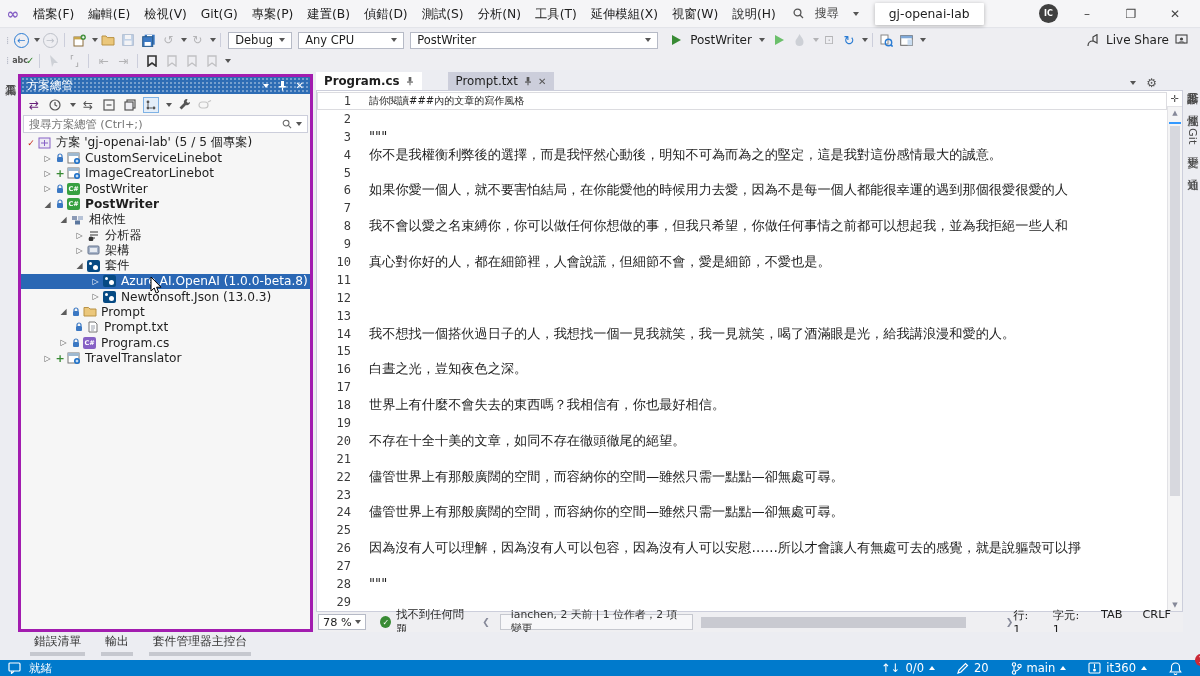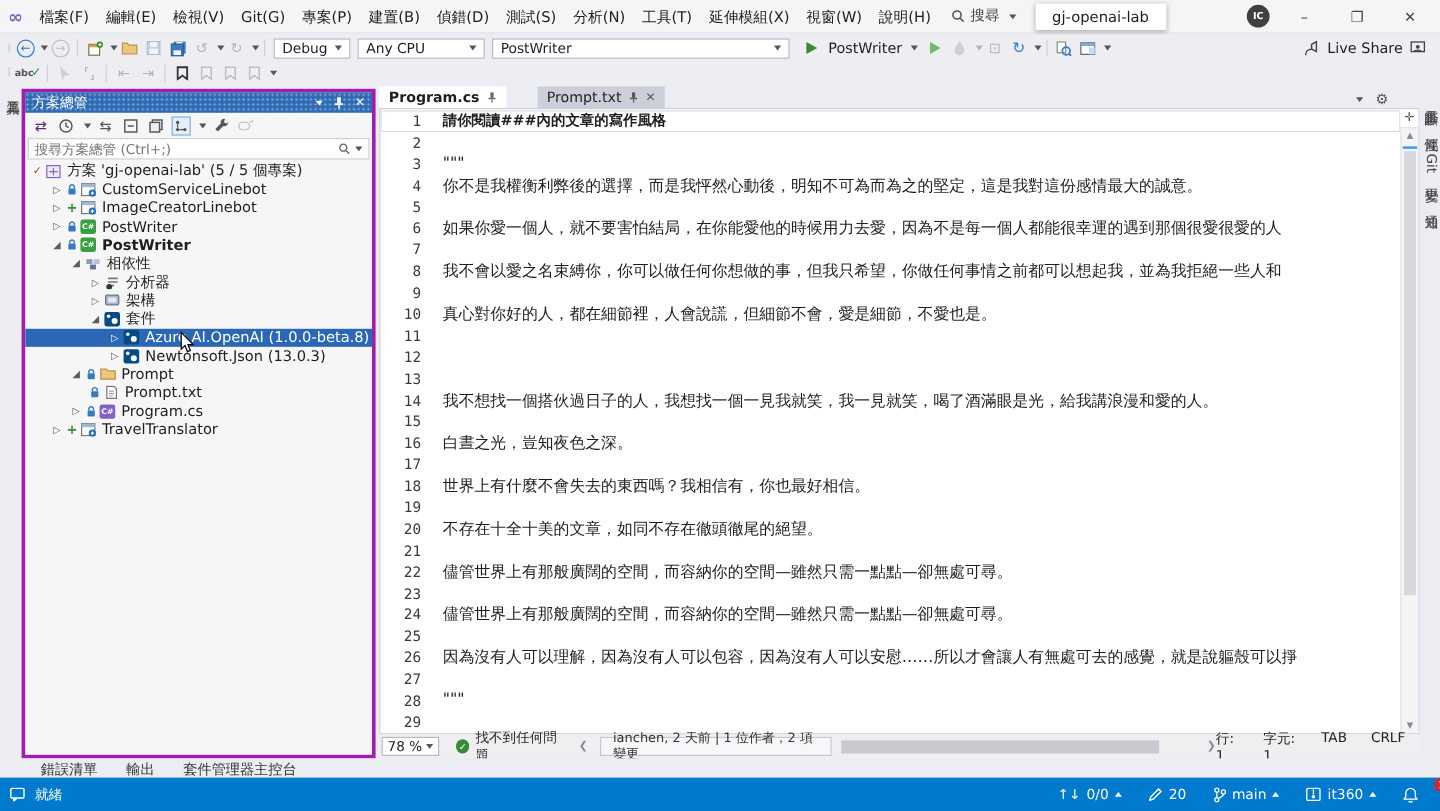--- a/index.html
+++ b/index.html
@@ -6,21 +6,21 @@
   html,body { width:1200px; height:676px; overflow:hidden; }
   #app { position:relative; width:1200px; height:676px; background:#ECEDF2;
          font-family:"DejaVu Sans","Liberation Sans",sans-serif; color:#1e1e1e; font-size:12px; }
 
   
   .titlebar { position:absolute; left:0; top:0; width:1200px; height:28px; background:#F5F5F7;
               display:flex; align-items:center; border-bottom:1px solid #E3E4E9; }
   .vslogo { width:26px; text-align:center; color:#8661C5; font-size:15px; font-weight:bold; }
   .menu { display:flex; align-items:center; height:100%; }
   .menu span { padding:0 7px; font-size:12.3px; line-height:28px; cursor:default; }
-  .tb-search { display:flex; align-items:center; gap:5px; margin-left:10px; color:#444; }
+  .tb-search { display:flex; align-items:center; gap:11px; margin-left:10px; color:#444; }
   .doc-pill { margin-left:16px; background:#fff; padding:4px 14px; font-size:12.3px;
               box-shadow:0 1px 4px rgba(0,0,0,.28); border-radius:1px; }
   .tb-right { margin-left:auto; display:flex; align-items:center; gap:14px; padding-right:10px; }
   .avatar { width:19px; height:19px; border-radius:50%; background:#404040; color:#fff;
             font-size:8px; font-weight:bold; display:flex; align-items:center; justify-content:center; }
   .winbtn { width:30px; text-align:center; color:#444; font-size:12px; }
 
   
   .toolbar1 { position:absolute; left:0; top:29px; width:1200px; height:22px; background:#EEEEF2;
               display:flex; align-items:center; padding-left:6px; }
@@ -93,21 +93,21 @@
   .tab-x { font-size:10px; color:#555; }
   .strip-right { margin-left:auto; display:flex; align-items:center; gap:10px; padding-right:26px; color:#555; }
   .edbody { position:absolute; left:0; top:20px; right:0; bottom:20px; background:#fff;
             border:1px solid #CCCEDB; overflow:hidden; }
   .edlines { position:absolute; left:0; top:1px; right:15px; }
   .ed-row { height:17.9px; display:flex; align-items:center; overflow:hidden; }
   .ed-row.current { outline:1px solid #DCDCE0; outline-offset:-1px; }
   .ed-num { width:34px; text-align:right; font-family:"DejaVu Sans Mono","Liberation Mono",monospace;
             font-size:12px; color:#3a3a3a; flex:none; }
   .ed-text { margin-left:18px; font-size:13.2px; white-space:pre; }
-  .ed-text.big { font-size:12px;font-weight:bold; }
+  .ed-text.big { font-size:10px; }
   .vscroll { position:absolute; right:0; top:0; width:15px; bottom:0; background:#F4F4F5;
              border-left:1px solid #E2E2E6; }
   .split-grip { position:absolute; right:0; top:0; width:15px; height:16px; background:#fff;
                 border-bottom:1px solid #E2E2E6; color:#555; font-size:10px; display:flex;
                 align-items:center; justify-content:center; }
   .sc-up { position:absolute; top:18px; left:0; right:0; text-align:center; color:#868999; font-size:7px; }
   .sc-mark { position:absolute; top:31px; left:1px; right:1px; height:2px; background:#3399FF; }
   .sc-thumb { position:absolute; top:35px; left:2px; right:2px; height:370px; background:#D7D8DE; }
   .sc-down { position:absolute; bottom:2px; left:0; right:0; text-align:center; color:#868999; font-size:7px; }
   .edfoot { position:absolute; left:0; bottom:0; right:0; height:20px; background:#EFEFF2;
@@ -126,21 +126,21 @@
   .vstrip-right { position:absolute; right:0; top:70px; width:17px; bottom:44px; background:#ECEDF2;
                   display:flex; flex-direction:column; align-items:center; gap:10px; padding-top:8px; }
 
   
   .botpanel { position:absolute; left:0; bottom:20px; width:1200px; height:24px; background:#ECEDF2;
               display:flex; align-items:center; padding-left:24px; gap:4px; }
   .bp-tab { position:relative; padding:2px 10px 6px 10px; font-size:11.8px; color:#333; }
   .bp-tab::after { content:''; position:absolute; left:6px; right:6px; bottom:0; height:4px; background:#C6C8CF; }
 
   
-  .statusbar { position:absolute; left:0; bottom:0; width:1200px; height:28px; background:#007ACC;
+  .statusbar { position:absolute; left:0; bottom:0; width:1200px; height:16px; background:#007ACC;
                color:#fff; display:flex; align-items:center; font-size:11.5px; }
   .sb-left { display:flex; align-items:center; gap:8px; padding-left:8px; }
   .sb-right { margin-left:auto; display:flex; align-items:center; gap:0; }
   .sb-item { display:flex; align-items:center; gap:5px; padding:0 11px; height:20px; }
   .upcar { width:0; height:0; border-left:3.5px solid transparent; border-right:3.5px solid transparent;
            border-bottom:4.5px solid #fff; display:inline-block; }
   .bell { position:relative; }
   .badge { position:absolute; right:-7px; top:-4px; width:12px; height:12px; border-radius:50%;
            background:#CC2936; color:#fff; font-size:8px; display:flex; align-items:center; justify-content:center; }
   svg { display:block; }

